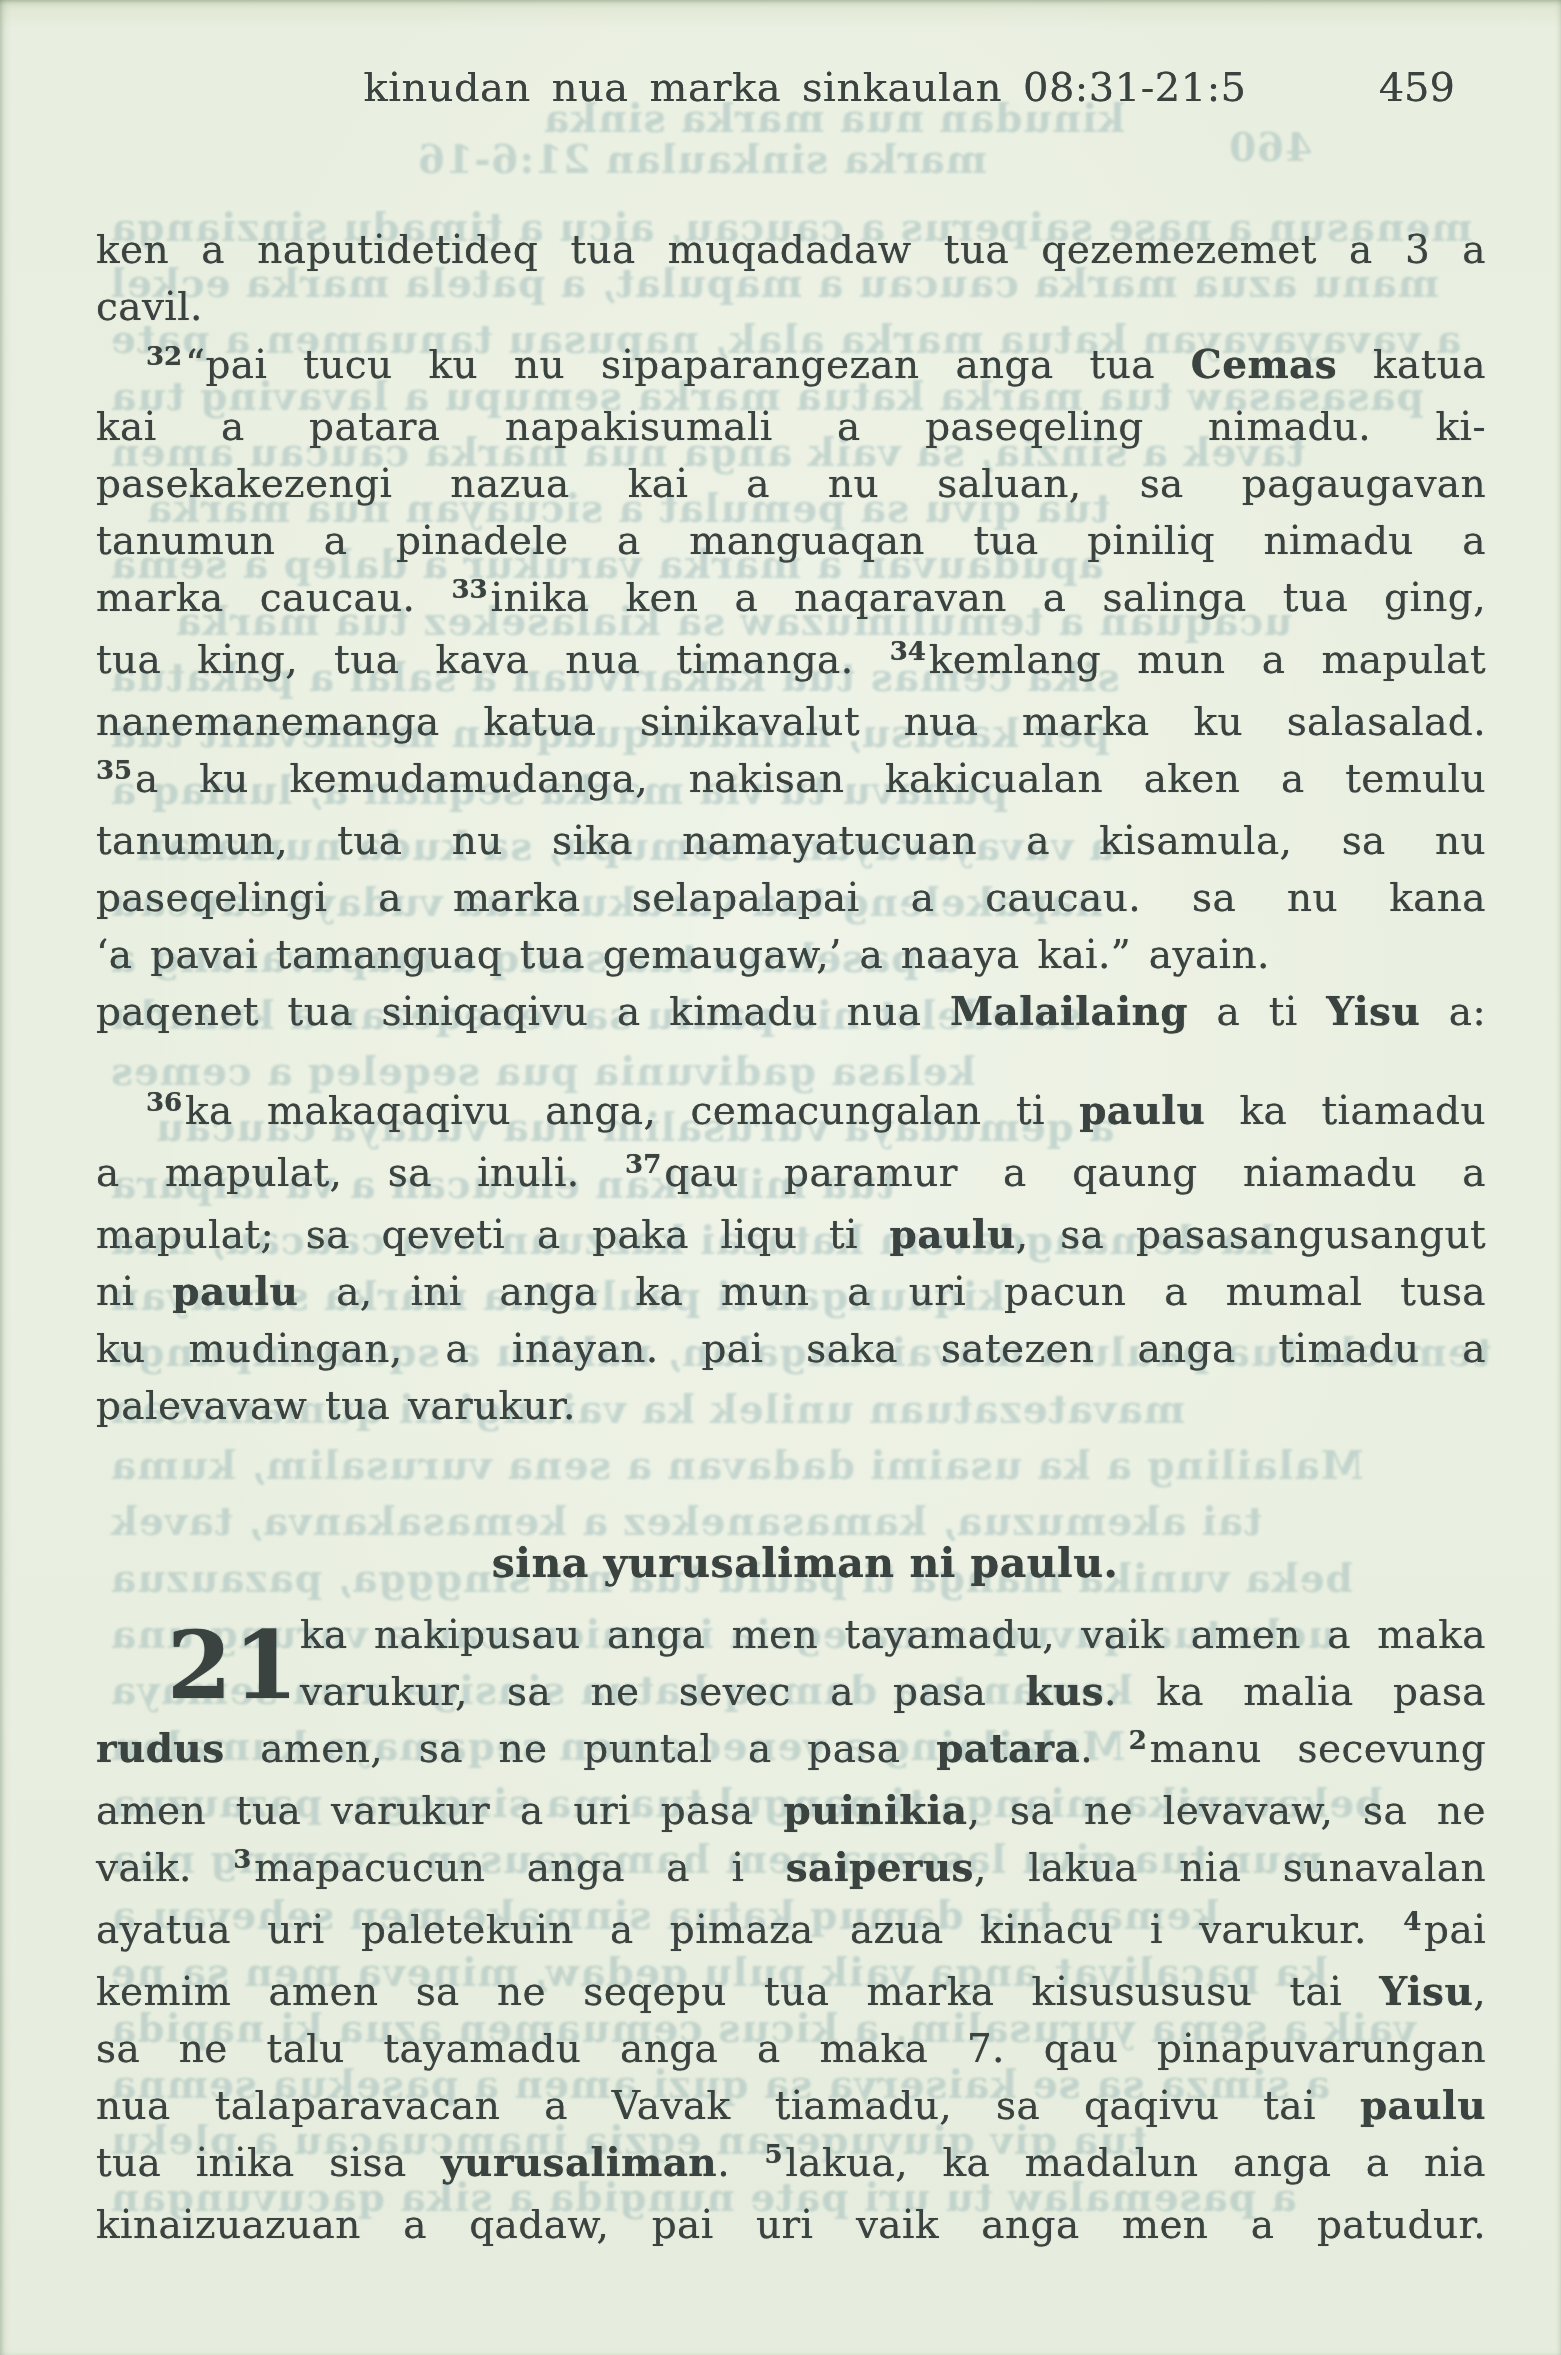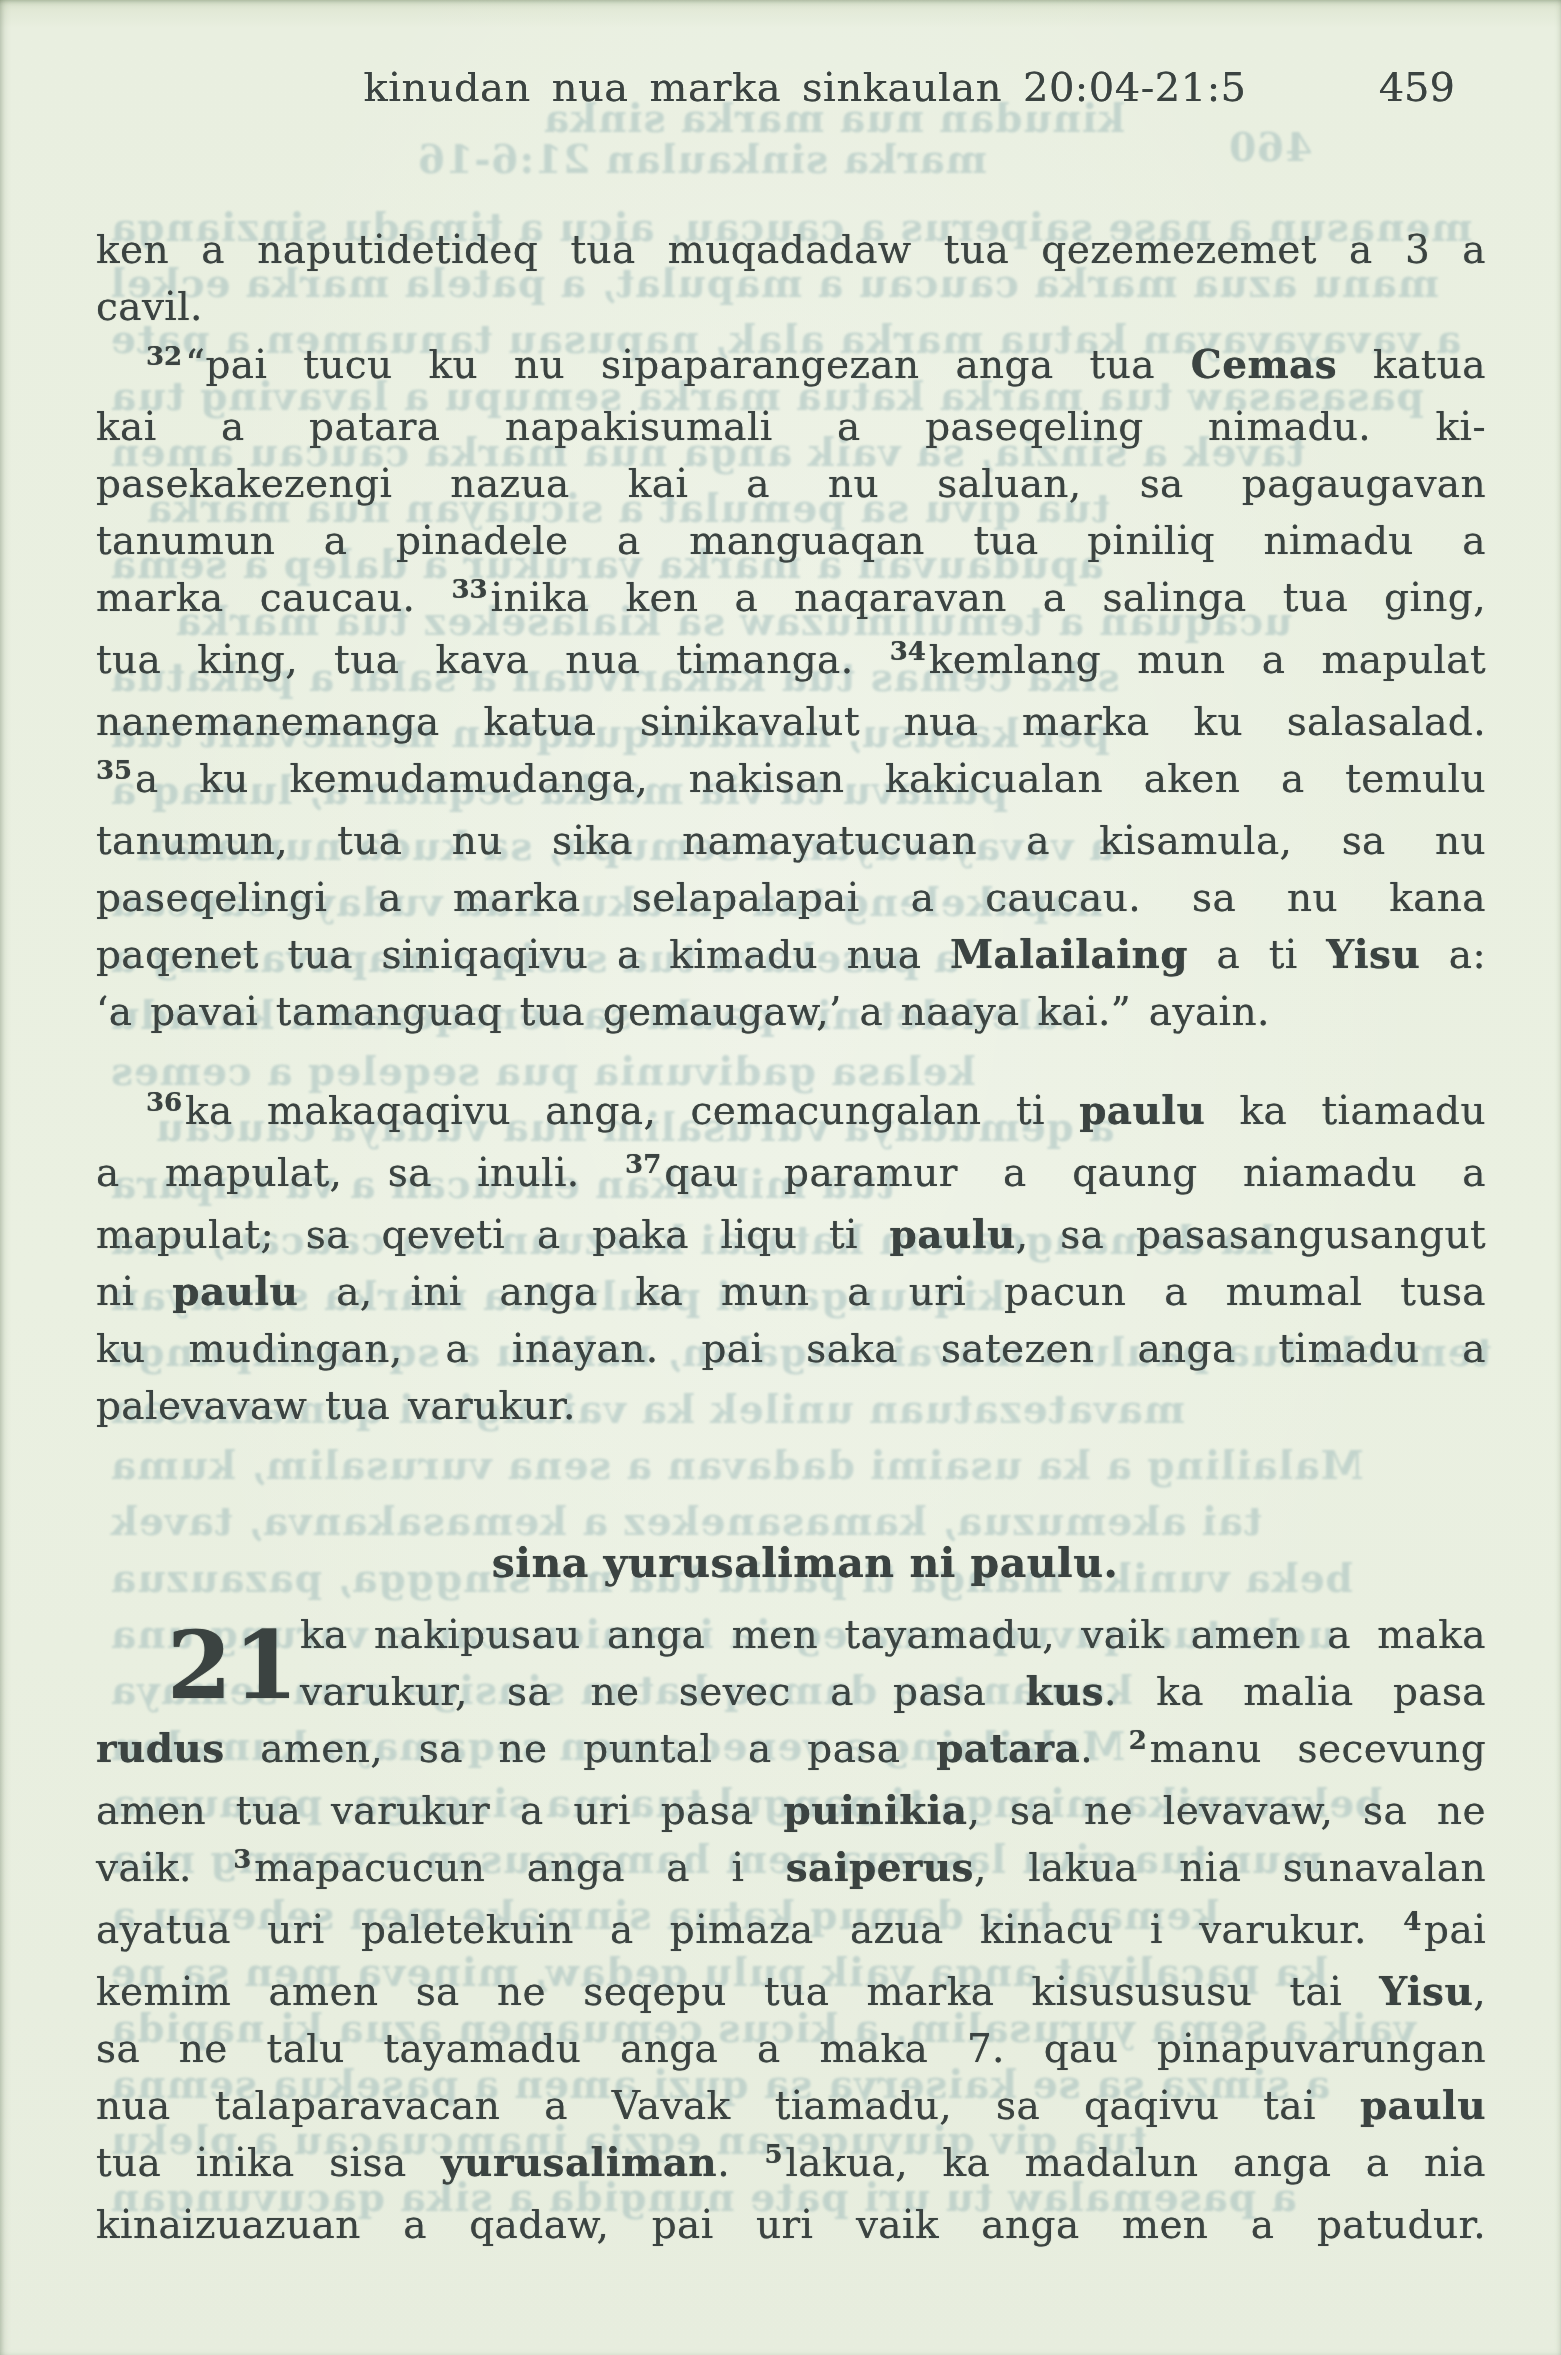--- a/index.html
+++ b/index.html
@@ -89,42 +89,42 @@
       <div class="bleedline" style="left: 110px; top: 1949px;">ka pacalivat anga vaik pulu qedaw, mineva men sa ne</div>
       <div class="bleedline" style="left: 110px; top: 2005px;">vaik a sema yurusalim, a kicus cemuamen azua ki napida</div>
       <div class="bleedline" style="left: 110px; top: 2061px;">a simza sa se kaiserya sa quzi amen a pasekua semna</div>
       <div class="bleedline" style="left: 110px; top: 2117px;">tua giv qiuvuqezan egzia inamcuacau a pleku</div>
       <div class="bleedline" style="left: 110px; top: 2174px;">a pasemalaw tu uri pate nungida a sika qacuvungan</div>
     </div>
 
   <div class="inklayer">
 
     <div class="header">
-      <span class="htitle">kinudan nua marka sinkaulan  20:04-21:5</span>
+      <span class="htitle">kinudan nua marka sinkaulan  08:31-21:5</span>
       <span class="pnum">459</span>
     </div>
 
     <div class="para" id="p1" style="top:221px">
         <div class="line">ken a naputidetideq tua muqadadaw tua qezemezemet a 3 a</div>
         <div class="line last">cavil.</div>
       </div>
 
     <div class="para" id="p2" style="top:336px">
         <div class="line ind"><span class="v">32</span>“pai tucu ku nu sipaparangezan anga tua <span class="b">Cemas</span> katua</div>
         <div class="line">kai a patara napakisumali a paseqeling nimadu.  ki-</div>
         <div class="line">pasekakezengi nazua kai a nu saluan, sa pagaugavan</div>
         <div class="line">tanumun a pinadele a manguaqan tua piniliq nimadu a</div>
         <div class="line">marka caucau. <span class="v">33</span>inika ken a naqaravan a salinga tua ging,</div>
         <div class="line">tua king, tua kava nua timanga. <span class="v">34</span>kemlang mun a mapulat</div>
         <div class="line">nanemanemanga katua sinikavalut nua marka ku salasalad.</div>
         <div class="line"><span class="v">35</span>a ku kemudamudanga, nakisan kakicualan aken a temulu</div>
         <div class="line">tanumun, tua nu sika namayatucuan a kisamula, sa nu</div>
         <div class="line">paseqelingi a marka selapalapai a caucau.  sa nu kana</div>
+        <div class="line last">‘a pavai tamanguaq tua gemaugaw,’ a naaya kai.” ayain.</div>
         <div class="line">paqenet tua siniqaqivu a kimadu nua <span class="b">Malailaing</span> a ti <span class="b">Yisu</span> a:</div>
-        <div class="line last">‘a pavai tamanguaq tua gemaugaw,’ a naaya kai.” ayain.</div>
       </div>
 
     <div class="para" id="p3" style="top:1082px">
         <div class="line ind"><span class="v">36</span>ka makaqaqivu anga, cemacungalan ti <span class="b">paulu</span> ka tiamadu</div>
         <div class="line">a mapulat, sa inuli. <span class="v">37</span>qau paramur a qaung niamadu a</div>
         <div class="line">mapulat; sa qeveti a paka liqu ti <span class="b">paulu</span>, sa pasasangusangut</div>
         <div class="line">ni <span class="b">paulu</span> a, ini anga ka mun a uri pacun a mumal tusa</div>
         <div class="line">ku mudingan, a inayan.  pai saka satezen anga timadu a</div>
         <div class="line last">palevavaw tua varukur.</div>
       </div>

